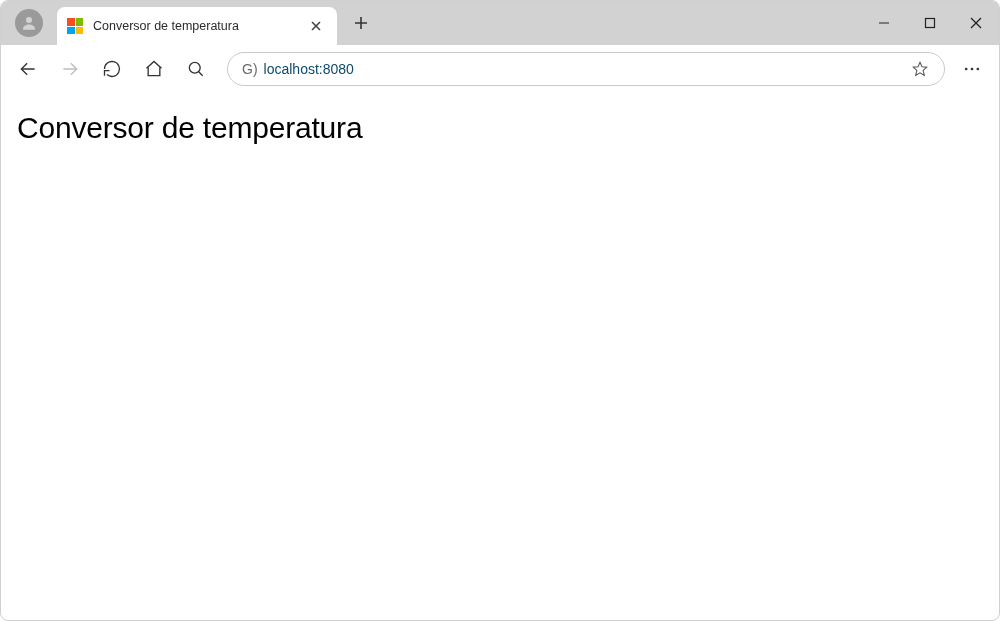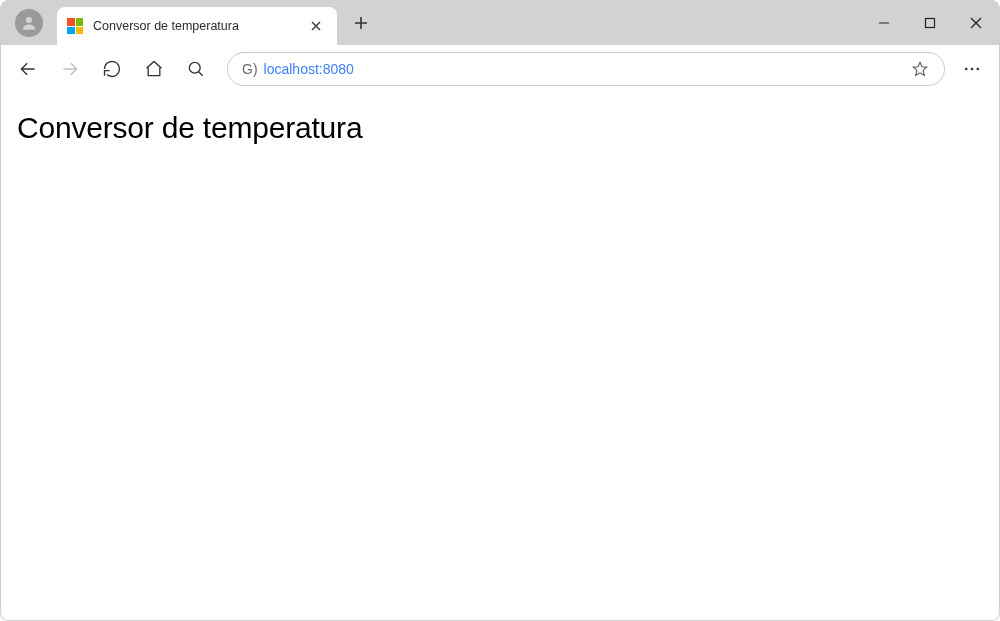--- a/index.html
+++ b/index.html
@@ -135,21 +135,21 @@
       margin-right: 4px;
     }
     .addr-prefix {
       font-size: 14px;
       color: #6a6a6a;
       margin-right: 6px;
       white-space: nowrap;
     }
     .addr-url {
       font-size: 14px;
-      color: #3b82f6;
+      color: #0c4a6e;
       flex: 1;
       outline: none;
       border: none;
     }
     .star-btn {
       width: 28px;
       height: 28px;
       display: flex;
       align-items: center;
       justify-content: center;

